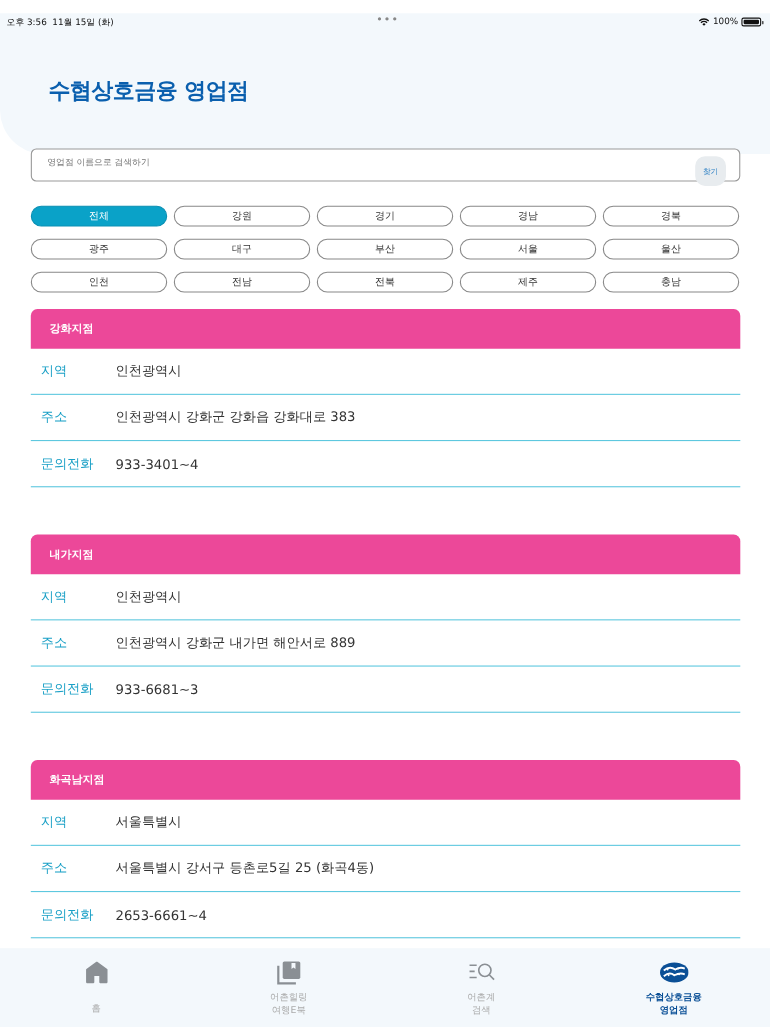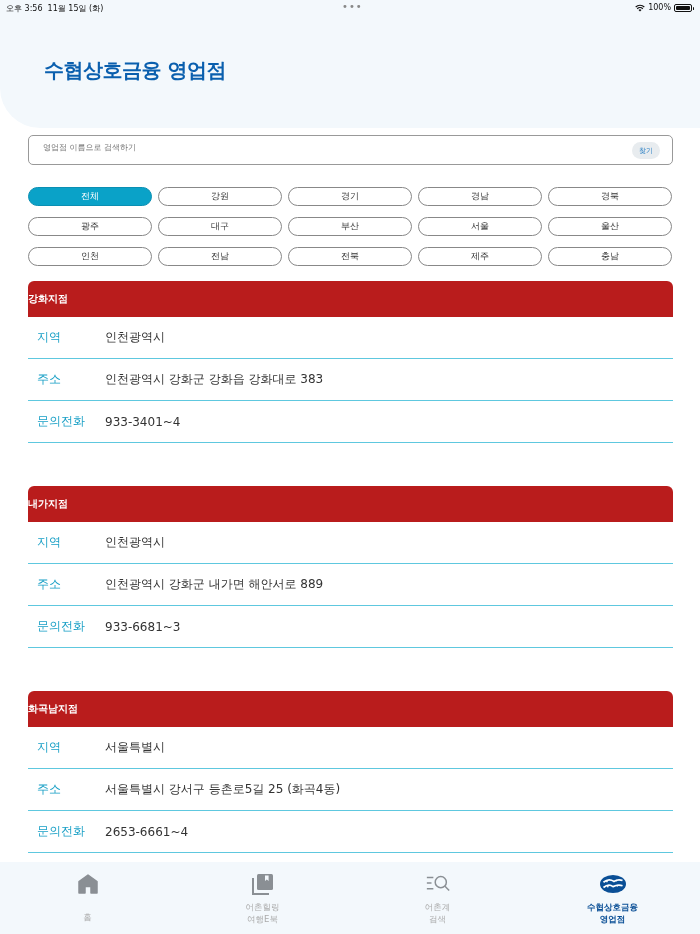--- a/index.html
+++ b/index.html
@@ -1,37 +1,37 @@
 <!DOCTYPE html>
 <html><head>
 <meta charset="utf-8">
 <style>
   * { box-sizing: border-box; margin: 0; padding: 0; }
   html, body { width: 700px; height: 934px; overflow: hidden; background: #ffffff; font-family: "DejaVu Sans", "Liberation Sans", sans-serif; color: #333; }
 
-  .header { position: absolute; left: 0; top: 0; width: 700px; height: 128px; background: #f3f8fc; border-bottom-left-radius: 40px; }
+  .header { position: absolute; left: 0; top: 12px; width: 700px; height: 128px; background: #f3f8fc; border-bottom-left-radius: 40px; }
   .status-bar { position: absolute; left: 0; top: 0; width: 700px; height: 16px; font-size: 8px; color: #111; }
   .status-left { position: absolute; left: 6px; top: 3px; }
   .status-dots { position: absolute; left: 342px; top: 1px; font-size: 10px; color: #888; letter-spacing: 1px; }
   .status-right { position: absolute; right: 8px; top: 3px; display: flex; align-items: center; gap: 3px; }
   .battery { width: 18px; height: 8px; border: 1px solid #111; border-radius: 2px; padding: 1px; position: relative; }
   .battery::after { content: ""; position: absolute; right: -3px; top: 2px; width: 1.5px; height: 3px; background: #111; border-radius: 1px; }
   .battery .fill { width: 100%; height: 100%; background: #111; border-radius: 1px; }
   .page-title { position: absolute; left: 44px; top: 57px; font-size: 20px; font-weight: bold; color: #0a5fae; letter-spacing: -0.5px; }
 
   .search-box { position: absolute; left: 28px; top: 135px; width: 645px; height: 30px; border: 1px solid #999; border-radius: 5px; background: #fff; }
   .search-input { position: absolute; left: 14px; top: 7px; width: 550px; border: none; outline: none; font-size: 8px; color: #555; background: transparent; font-family: "DejaVu Sans", sans-serif; }
-  .search-btn { position: absolute; right: 12px; top: 6px; width: 28px; height: 17px; border-radius: 9px; background: #e8ecef; border: none; font-size: 7px; color: #2a7fc4; font-family: "DejaVu Sans", sans-serif; }
+  .search-btn { position: absolute; right: 12px; top: 6px; width: 28px; height: 27px; border-radius: 9px; background: #e8ecef; border: none; font-size: 7px; color: #2a7fc4; font-family: "DejaVu Sans", sans-serif; }
 
   .regions { position: absolute; left: 28px; top: 187px; width: 645px; display: grid; grid-template-columns: repeat(5, 124px); column-gap: 6px; row-gap: 11px; }
   .region-chip { height: 19px; border: 1px solid #888; border-radius: 10px; background: #fff; font-size: 9px; color: #333; display: flex; align-items: center; justify-content: center; }
   .region-chip.active { background: #0aa2c8; border-color: #0a8fb3; color: #fff; }
 
   .card { position: absolute; left: 28px; width: 645px; }
-  .card-header { height: 36px; background: #b91c1c; border-radius: 6px 6px 0 0; color: #fff; font-size: 10px; font-weight: bold; display: flex; align-items: center; }
+  .card-header { height: 36px; background: #ec4899; border-radius: 6px 6px 0 0; color: #fff; font-size: 10px; font-weight: bold; padding-left: 17px; display: flex; align-items: center; }
   .card-row { height: 42px; border-bottom: 1.5px solid #5ec8df; display: flex; align-items: center; font-size: 12px; }
   .card-row .lbl { width: 77px; padding-left: 9px; color: #1aa0c6; }
   .card-row .val { color: #333; }
 
   .bottom-nav { position: absolute; left: 0; top: 862px; width: 700px; height: 72px; background: #f3f8fc; display: flex; }
   .nav-item { flex: 1; display: flex; flex-direction: column; align-items: center; padding-top: 9px; }
   .nav-icon { width: 26px; height: 26px; display: flex; align-items: center; justify-content: center; }
   .nav-label { margin-top: 4px; font-size: 8.5px; color: #aaa; text-align: center; line-height: 12px; white-space: pre-line; }
   .nav-item.active .nav-label { color: #0a4f96; font-weight: bold; }
   .nav-item.home .nav-label { margin-top: 14px; }

